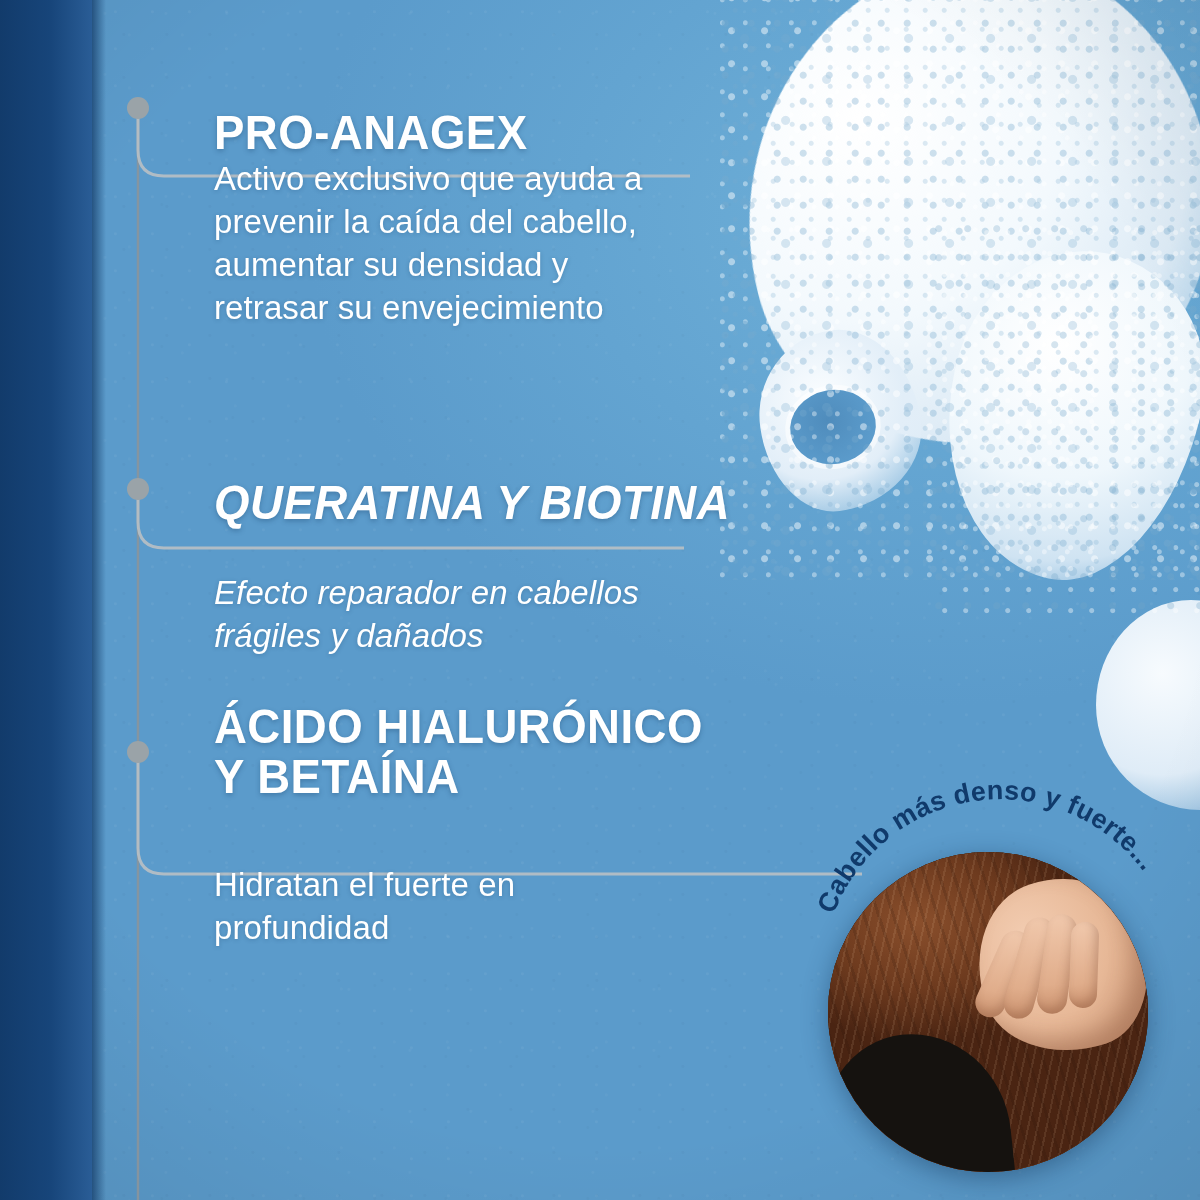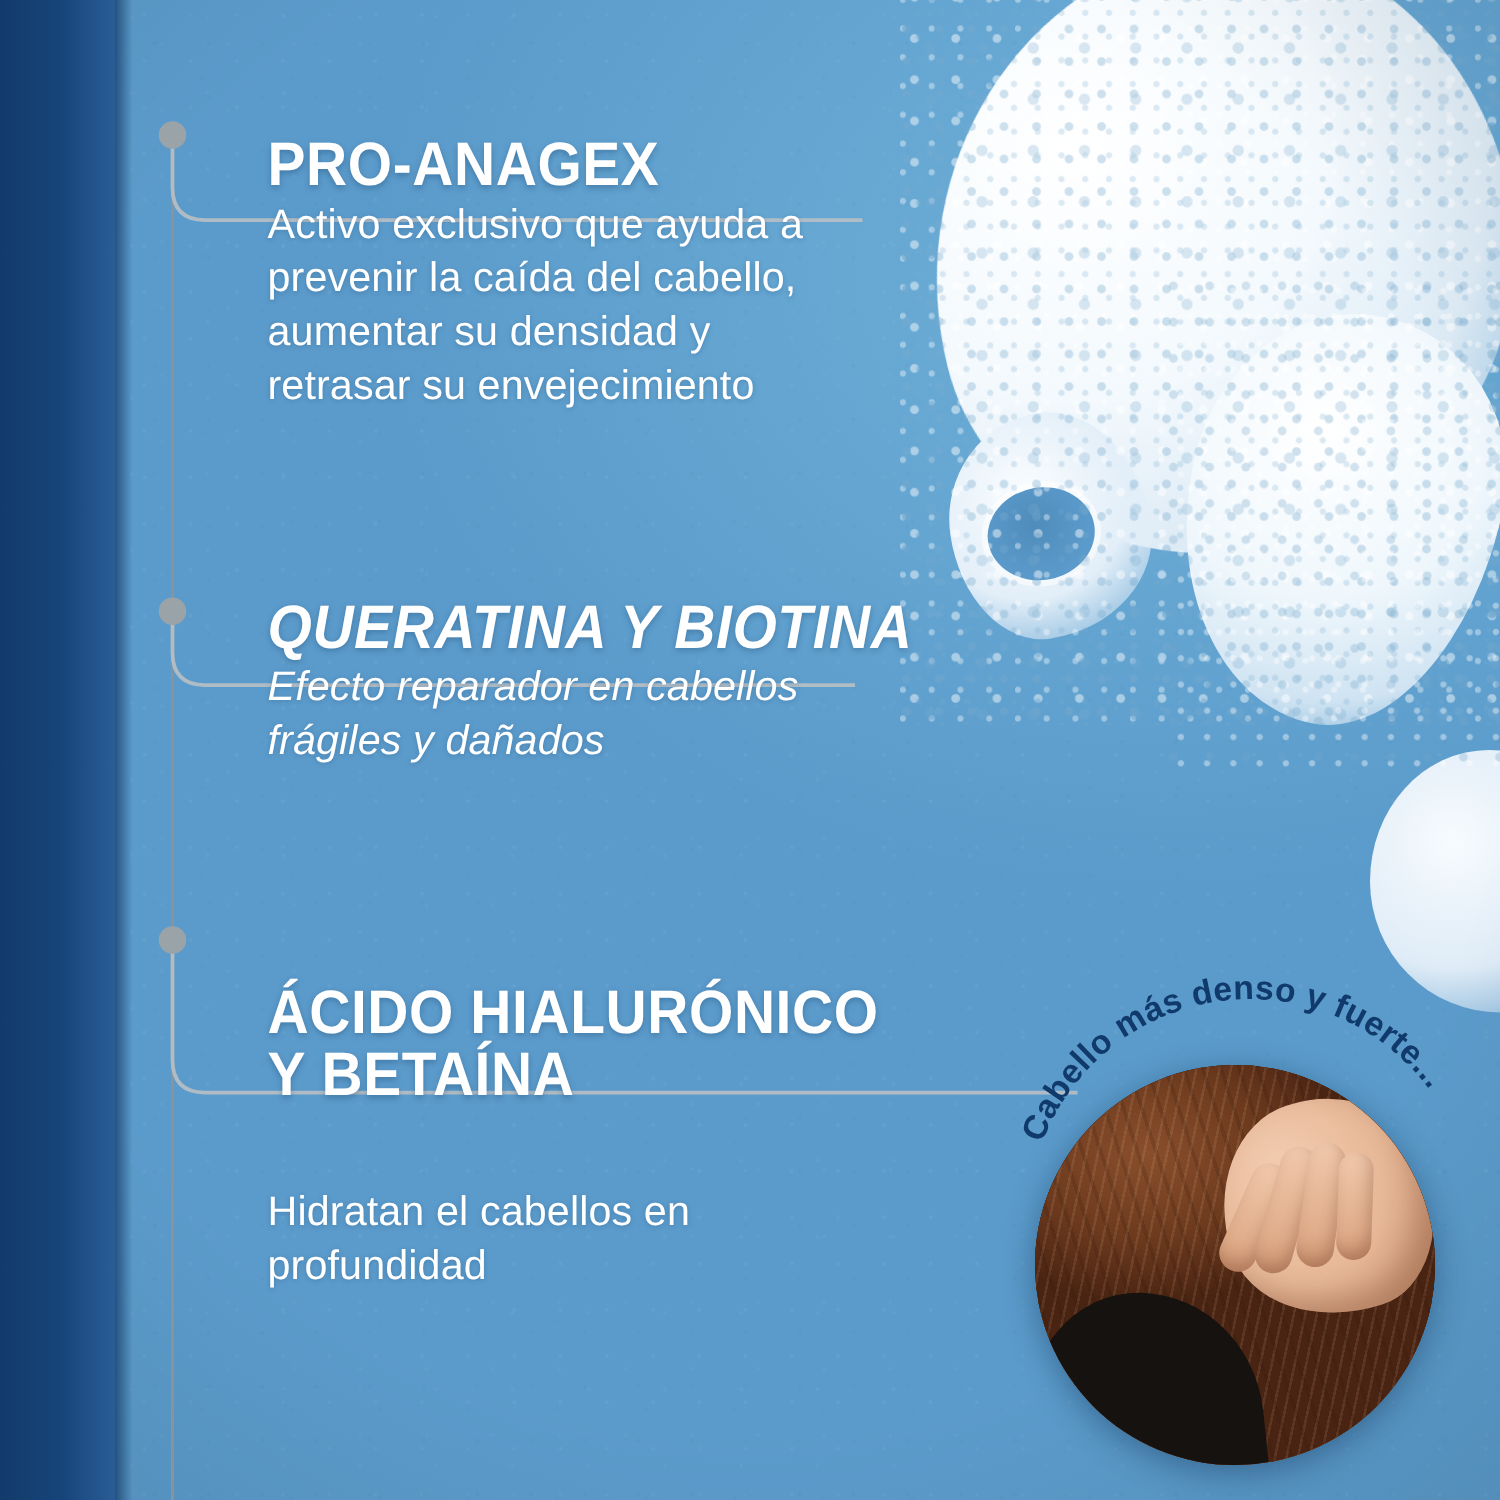--- a/index.html
+++ b/index.html
@@ -272,28 +272,28 @@
   <div class="block" style="left:214px; top:108px; width:560px;">
     <div class="heading h1">PRO-ANAGEX</div>
     <div class="body-text" style="">Activo exclusivo que ayuda a
 prevenir la caída del cabello,
 aumentar su densidad y
 retrasar su envejecimiento</div>
   </div>
 
   <div class="block" style="left:214px; top:478px; width:560px;font-style:italic;">
     <div class="heading h1">QUERATINA Y BIOTINA</div>
-    <div class="body-text" style="">Efecto reparador en cabellos
+    <div class="body-text" style="margin-top:44px;">Efecto reparador en cabellos
 frágiles y dañados</div>
   </div>
 
-  <div class="block" style="left:214px; top:786px; width:600px;">
+  <div class="block" style="left:214px; top:702px; width:600px;">
     <div class="heading h1">ÁCIDO HIALURÓNICO
 Y BETAÍNA</div>
-    <div class="body-text" style="margin-top:62px;">Hidratan el cabellos en
+    <div class="body-text" style="margin-top:62px;">Hidratan el fuerte en
 profundidad</div>
   </div>
 
   <svg class="caption-svg" viewBox="0 0 400 150">
     <defs>
       <path id="capArc" d="M 28 132 A 178 178 0 0 1 368 118" fill="none"></path>
     </defs>
     <text class="caption-text">
       <textPath href="#capArc" startOffset="4%" id="capTextPath">Cabello más denso y fuerte...</textPath>
     </text>

